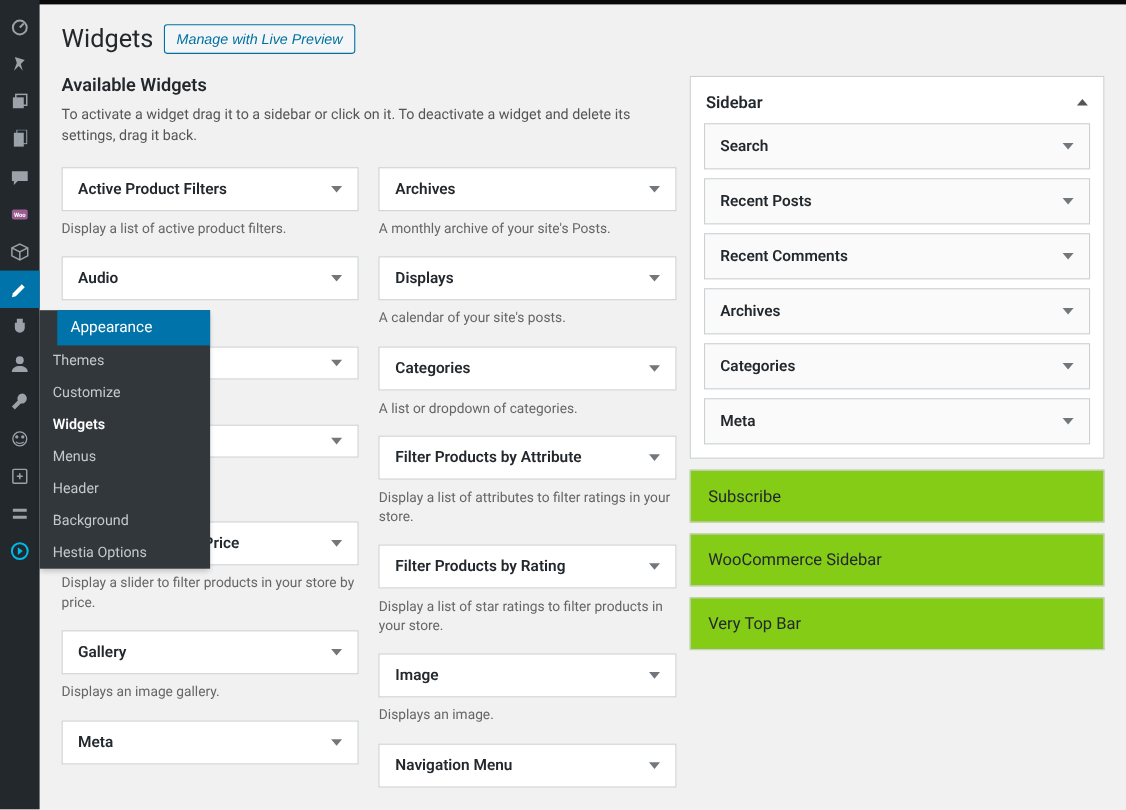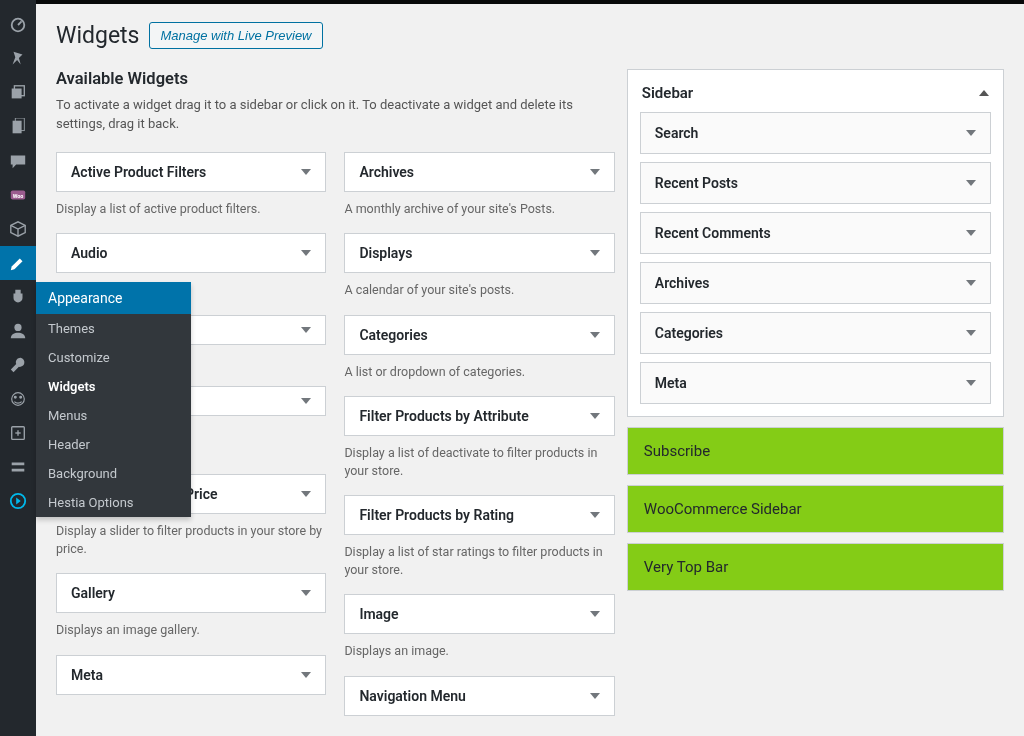--- a/index.html
+++ b/index.html
@@ -52,20 +52,21 @@
     color: #c4c9ce;
     z-index: 20;
     box-shadow: 0 3px 5px rgba(0,0,0,.2);
   }
   .flyout .fly-head {
     background: #0073aa;
     color: #fff;
     padding: 8px 12px;
     font-size: 14px;
     font-weight: 400;
+    margin-left: 16px;
   }
   .flyout .fly-item {
     padding: 7px 12px;
     font-size: 13px;
     color: #c4c9ce;
     cursor: pointer;
   }
   .flyout .fly-item.current {
     color: #fff;
     font-weight: 600;
@@ -387,21 +388,21 @@
           <div class="widget-box">
               <span>Categories</span>
               <span class="tri"></span>
             </div>
           <div class="widget-desc short">A list or dropdown of categories.</div>
 
           <div class="widget-box">
               <span>Filter Products by Attribute</span>
               <span class="tri"></span>
             </div>
-          <div class="widget-desc">Display a list of deactivate to filter products in your store.</div>
+          <div class="widget-desc">Display a list of attributes to filter ratings in your store.</div>
 
           <div class="widget-box">
               <span>Filter Products by Rating</span>
               <span class="tri"></span>
             </div>
           <div class="widget-desc">Display a list of star ratings to filter products in your store.</div>
 
           <div class="widget-box">
               <span>Image</span>
               <span class="tri"></span>

